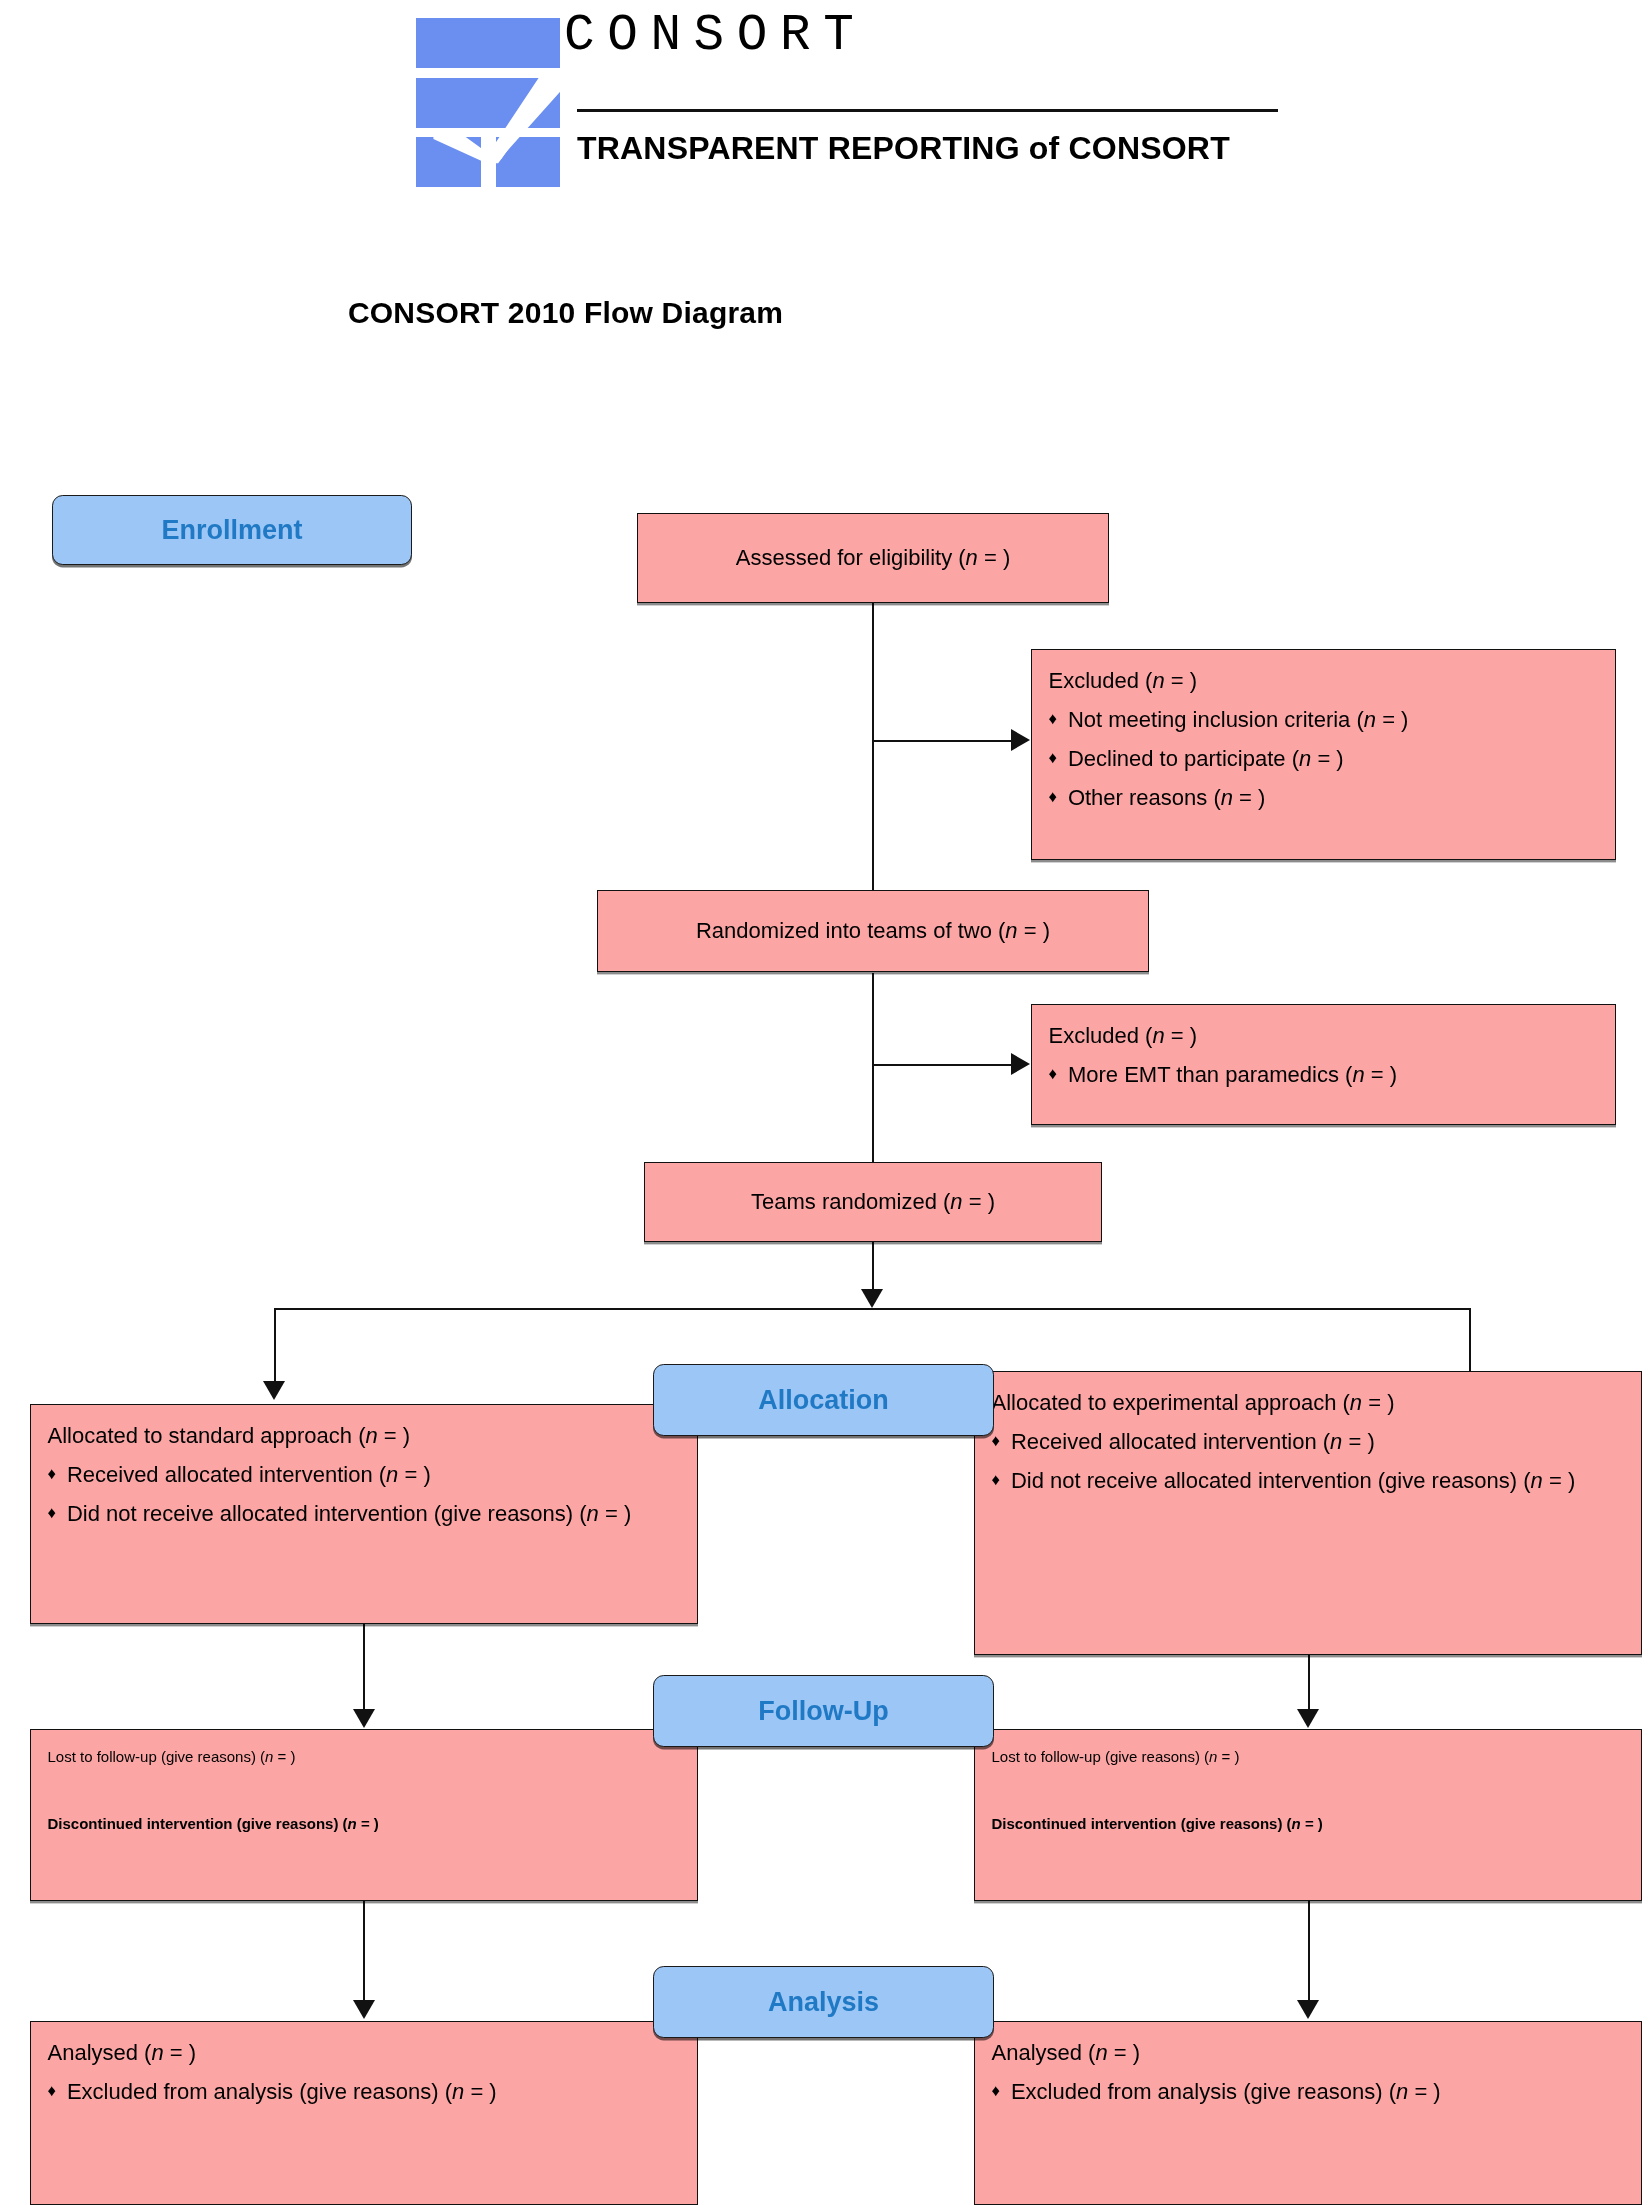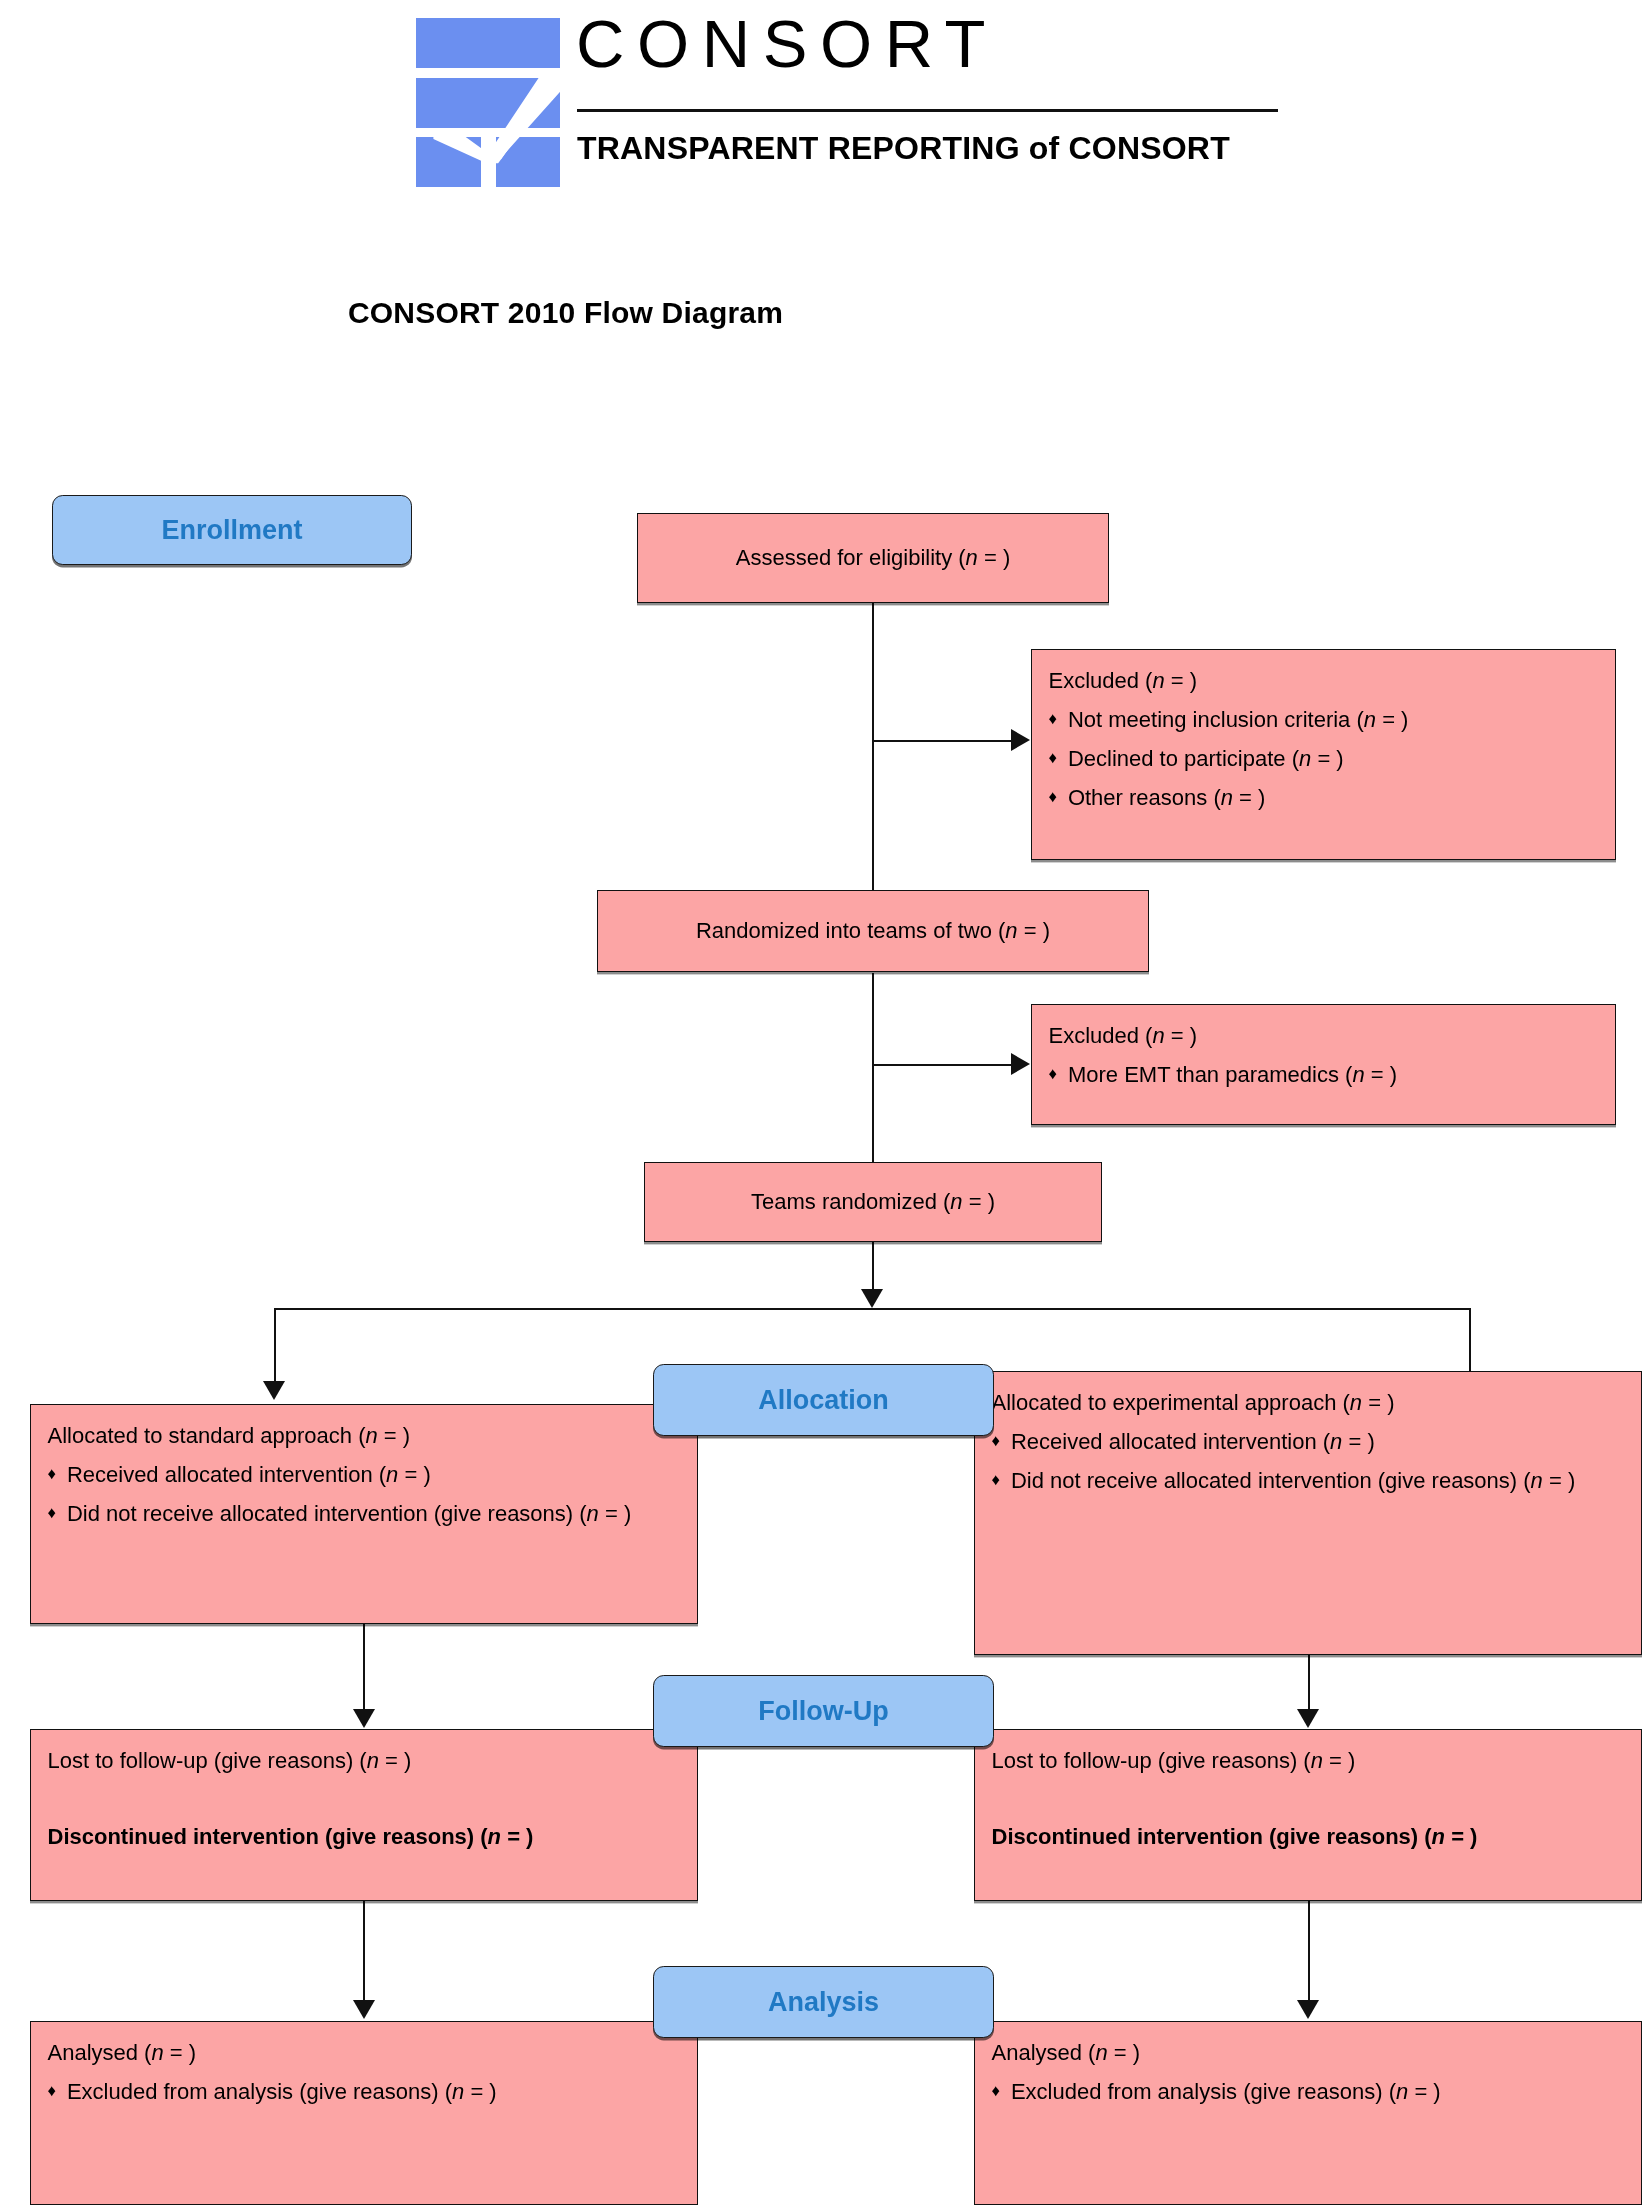--- a/index.html
+++ b/index.html
@@ -42,25 +42,25 @@
   .lb2 { left: 0px;   top: 60px; width: 144px; height: 50px; }
   .lb3a{ left: 0px;   top: 119px; width: 65px; height: 50px; }
   .lb3b{ left: 80px; top: 119px; width: 64px; height: 50px; }
   .logo-check {
     position: absolute;
     left: 0px; top: 0px;
     width: 145px; height: 185px;
   }
   .logo-word {
     position: absolute;
-    left: 160px;
+    left: 148px;
     top: 0px;
     width: 727px;
-    font-family: Liberation Sans, sans-serif;
-    font-size: 67px;
+    font-family: Liberation Mono, monospace;
+    font-size: 51px;
     letter-spacing: 12.6px;
     line-height: 1.0;
     white-space: nowrap;
   }
   .logo-rule {
     position: absolute;
     left: 161px;
     top: 99px;
     width: 701px;
     height: 3.4px;
@@ -140,21 +140,21 @@
     margin-top: 10.7px;
   }
   .bullet-row .dia {
     flex: 0 0 auto;
     width: 19.4px;
     font-size: 16.5px;
     line-height: 1.55;
   }
   .bullet-row .btxt { flex: 1 1 auto; }
   .wrap-text { white-space: normal; }
-  .para-line { font-size: 22px; line-height: 1.30; }
+  .para-line { font-size: 15px; line-height: 1.30; }
   .gap-line { margin-top: 48px; font-weight: bold; }
   i { font-style: italic; }
 
   
   #box-assessed   { left: 637px; top: 513px; width: 472px; height: 90px; }
   #box-excluded-1 { left: 1031px; top: 649px; width: 585px; height: 211px; }
   #box-teams2     { left: 597px; top: 890px; width: 552px; height: 82px; }
   #box-excluded-2 { left: 1031px; top: 1004px; width: 585px; height: 121px; }
   #box-teamsrand  { left: 644px; top: 1162px; width: 458px; height: 80px; }
 

